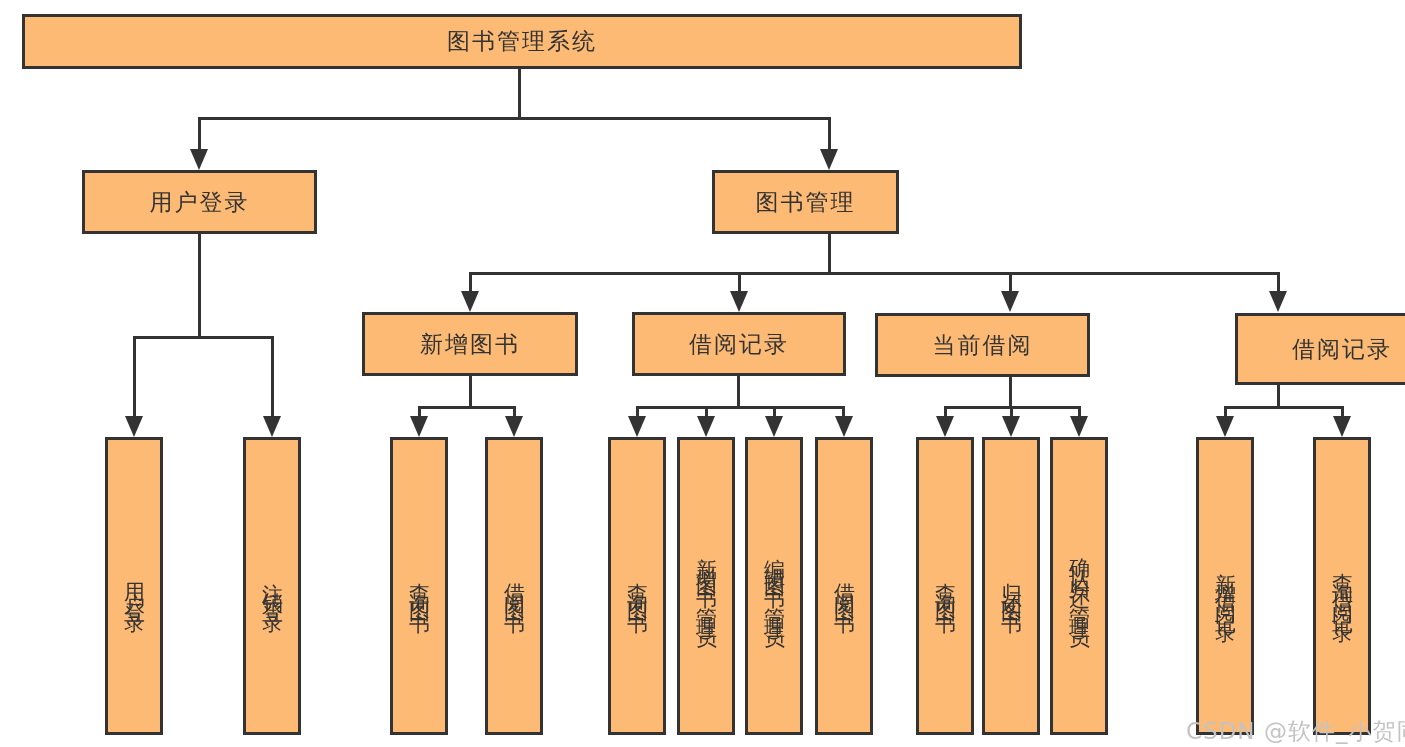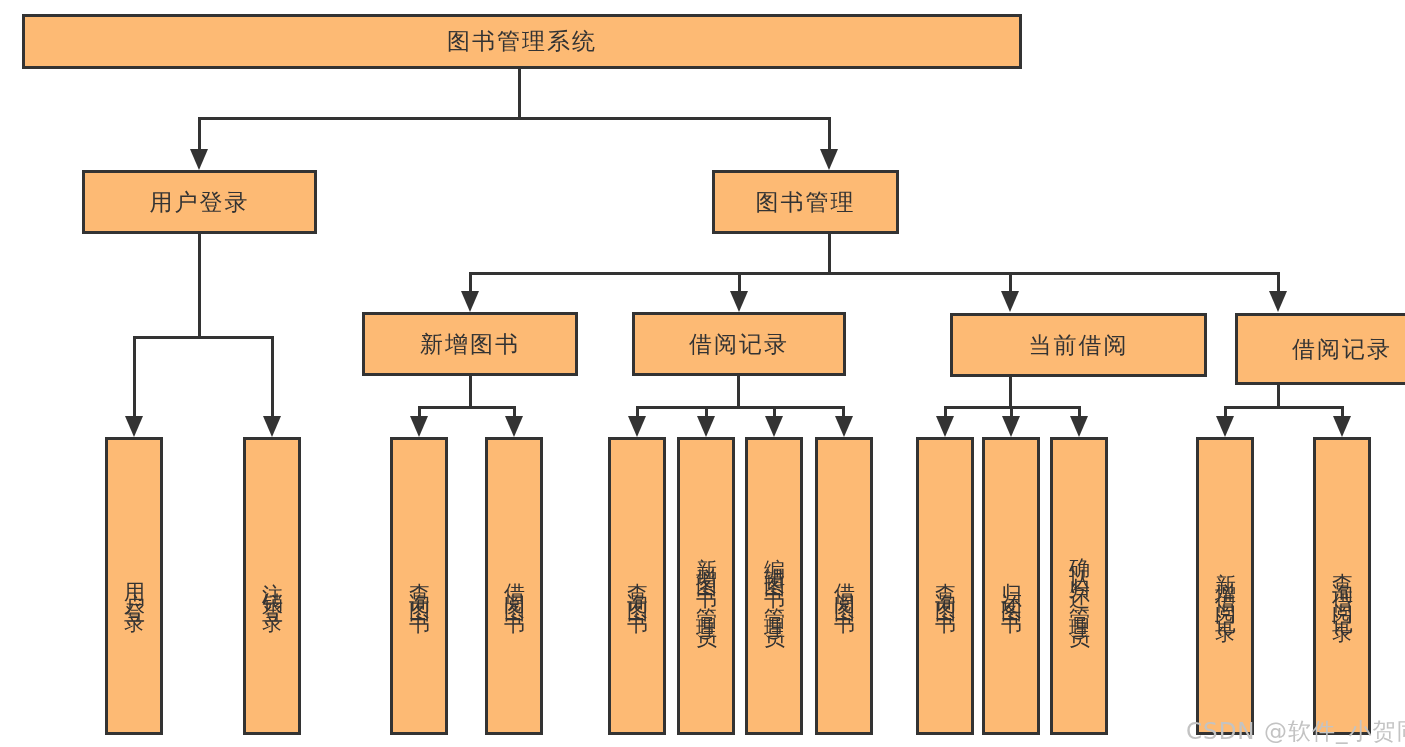--- a/index.html
+++ b/index.html
@@ -115,21 +115,21 @@
       <div class="arrow" style="left: 1070px; top: 416px;"></div>
       <div class="arrow" style="left: 1216px; top: 416px;"></div>
       <div class="arrow" style="left: 1333px; top: 416px;"></div>
     </div>
   <div id="nodes">
       <div class="box h" style="left: 22px; top: 14px; width: 1000px; height: 55px;">图书管理系统</div>
       <div class="box h" style="left: 82px; top: 170px; width: 235px; height: 64px;">用户登录</div>
       <div class="box h" style="left: 712px; top: 170px; width: 187px; height: 64px;">图书管理</div>
       <div class="box h" style="left: 362px; top: 312px; width: 216px; height: 64px;">新增图书</div>
       <div class="box h" style="left: 632px; top: 312px; width: 214px; height: 64px;">借阅记录</div>
-      <div class="box h" style="left: 950px; top: 313px; width: 257px; height: 64px;">当前借阅</div>
+      <div class="box h" style="left: 875px; top: 313px; width: 215px; height: 64px;">当前借阅</div>
       <div class="box h" style="left: 1235px; top: 313px; width: 214px; height: 72px;">借阅记录</div>
       <div class="box v" style="left: 105px; top: 437px; width: 58px; height: 298px;">用户登录</div>
       <div class="box v" style="left: 243px; top: 437px; width: 58px; height: 298px;">注销登录</div>
       <div class="box v" style="left: 390px; top: 437px; width: 58px; height: 298px;">查询图书</div>
       <div class="box v" style="left: 485px; top: 437px; width: 58px; height: 298px;">借阅图书</div>
       <div class="box v" style="left: 608px; top: 437px; width: 58px; height: 298px;">查询图书</div>
       <div class="box v" style="left: 677px; top: 437px; width: 58px; height: 298px;">新增图书（管理员）</div>
       <div class="box v" style="left: 745px; top: 437px; width: 58px; height: 298px;">编辑图书（管理员）</div>
       <div class="box v" style="left: 815px; top: 437px; width: 58px; height: 298px;">借阅图书</div>
       <div class="box v" style="left: 916px; top: 437px; width: 58px; height: 298px;">查询图书</div>

